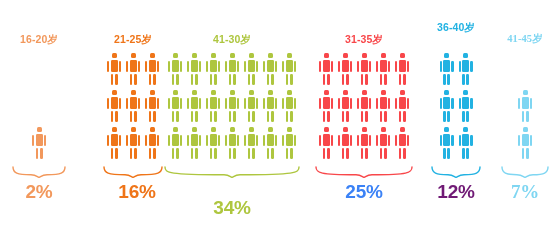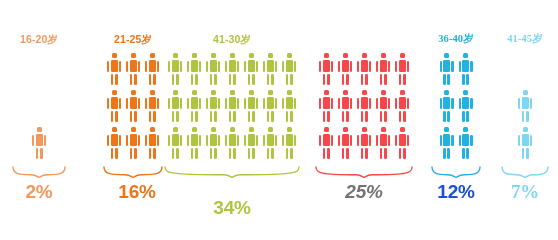--- a/index.html
+++ b/index.html
@@ -446,20 +446,21 @@
           </div>
         </div>
         <div style="position: absolute; top: 160px; left: 0px; width: 152px; display: flex; flex-direction: column; align-items: center;">
           <svg width="138" height="13" viewBox="0 0 138 13" class="brace">
             <path d="M 2 2 C 2 8, 6 9.6, 61 9.8 C 66 9.9, 67 11.6, 69 12.4 C 71 11.6, 72 9.9, 77 9.8 C 132 9.6, 136 8, 136 2" fill="none" stroke="#AEC63F" stroke-width="1.4" stroke-linecap="round"></path>
           </svg>
           <div class="percent" style="color: rgb(174, 198, 63); margin-top: 20px;">34%</div>
         </div>
       </div>
       <div class="age-group" style="position: absolute; left: 308px; top: 0px; width: 112px; height: 228px;">
+        <div class="group-label" style="position: absolute; top: 33px; left: 0px; width: 112px; color: rgb(248, 71, 74);">31-35岁</div>
         <div class="icon-grid" style="position: absolute; top: 53px; left: 0px; width: 112px;">
           <div class="icon-row">
             <span class="person" style="color: rgb(248, 71, 74);">
               <span class="head"></span>
               <span class="torso"></span>
               <span class="arm-l"></span>
               <span class="arm-r"></span>
               <span class="leg-l"></span>
               <span class="leg-r"></span>
             </span>
@@ -578,25 +579,25 @@
               <span class="arm-r"></span>
               <span class="leg-l"></span>
               <span class="leg-r"></span>
             </span>
           </div>
         </div>
         <div style="position: absolute; top: 160px; left: 0px; width: 112px; display: flex; flex-direction: column; align-items: center;">
           <svg width="100" height="13" viewBox="0 0 100 13" class="brace">
             <path d="M 2 2 C 2 8, 6 9.6, 42 9.8 C 47 9.9, 48 11.6, 50 12.4 C 52 11.6, 53 9.9, 58 9.8 C 94 9.6, 98 8, 98 2" fill="none" stroke="#F8474A" stroke-width="1.4" stroke-linecap="round"></path>
           </svg>
-          <div class="percent" style="color: #737373; font-style: italic;">25%</div>
+          <div class="percent" style="color: #3b82f6;">25%</div>
         </div>
       </div>
       <div class="age-group" style="position: absolute; left: 420px; top: 0px; width: 72px; height: 228px;">
-        <div class="group-label" style="position: absolute; top: 33px; left: 0px; width: 72px; color: rgb(34, 178, 226); font-family: Liberation Serif, serif;">36-40岁</div>
+        <div class="group-label" style="position: absolute; top: 21px; left: 0px; width: 72px; color: rgb(34, 178, 226);">36-40岁</div>
         <div class="icon-grid" style="position: absolute; top: 53px; left: 0px; width: 72px;">
           <div class="icon-row">
             <span class="person" style="color: rgb(34, 178, 226);">
               <span class="head"></span>
               <span class="torso"></span>
               <span class="arm-l"></span>
               <span class="arm-r"></span>
               <span class="leg-l"></span>
               <span class="leg-r"></span>
             </span>
@@ -643,21 +644,21 @@
               <span class="arm-r"></span>
               <span class="leg-l"></span>
               <span class="leg-r"></span>
             </span>
           </div>
         </div>
         <div style="position: absolute; top: 160px; left: 0px; width: 72px; display: flex; flex-direction: column; align-items: center;">
           <svg width="52" height="13" viewBox="0 0 52 13" class="brace">
             <path d="M 2 2 C 2 8, 6 9.6, 18 9.8 C 23 9.9, 24 11.6, 26 12.4 C 28 11.6, 29 9.9, 34 9.8 C 46 9.6, 50 8, 50 2" fill="none" stroke="#22B2E2" stroke-width="1.4" stroke-linecap="round"></path>
           </svg>
-          <div class="percent" style="color: #1d4ed8; text-align: center;">12%</div>
+          <div class="percent" style="color: #701a75; text-align: center;">12%</div>
         </div>
       </div>
       <div class="age-group" style="position: absolute; left: 492px; top: 0px; width: 66px; height: 228px; font-family: Liberation Serif, serif;">
         <div class="group-label" style="position: absolute; top: 33px; left: 0px; width: 66px; color: rgb(127, 214, 242);">41-45岁</div>
         <div class="icon-grid" style="position: absolute; top: 53px; left: 0px; width: 66px;">
           <div class="icon-row">
             <span class="person empty" style="color: rgb(127, 214, 242);"></span>
           </div>
           <div class="icon-row">
             <span class="person" style="color: rgb(127, 214, 242);">

